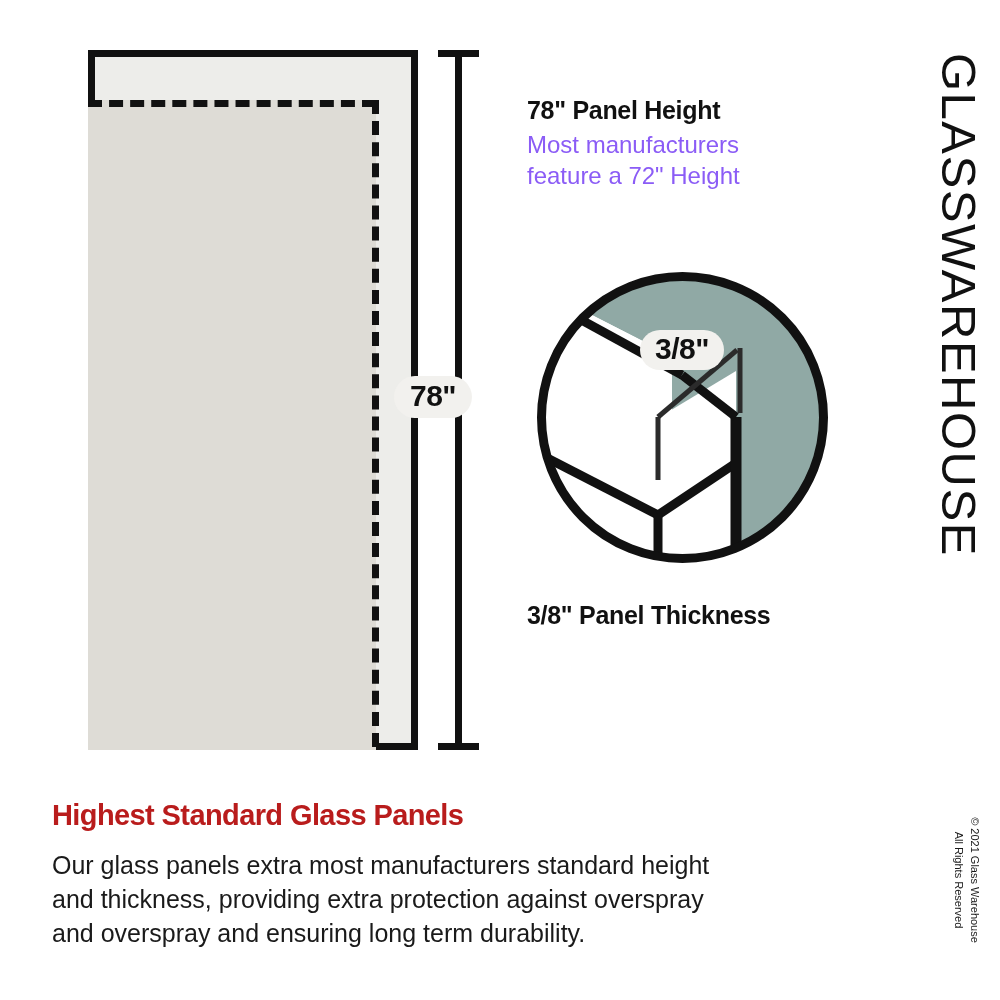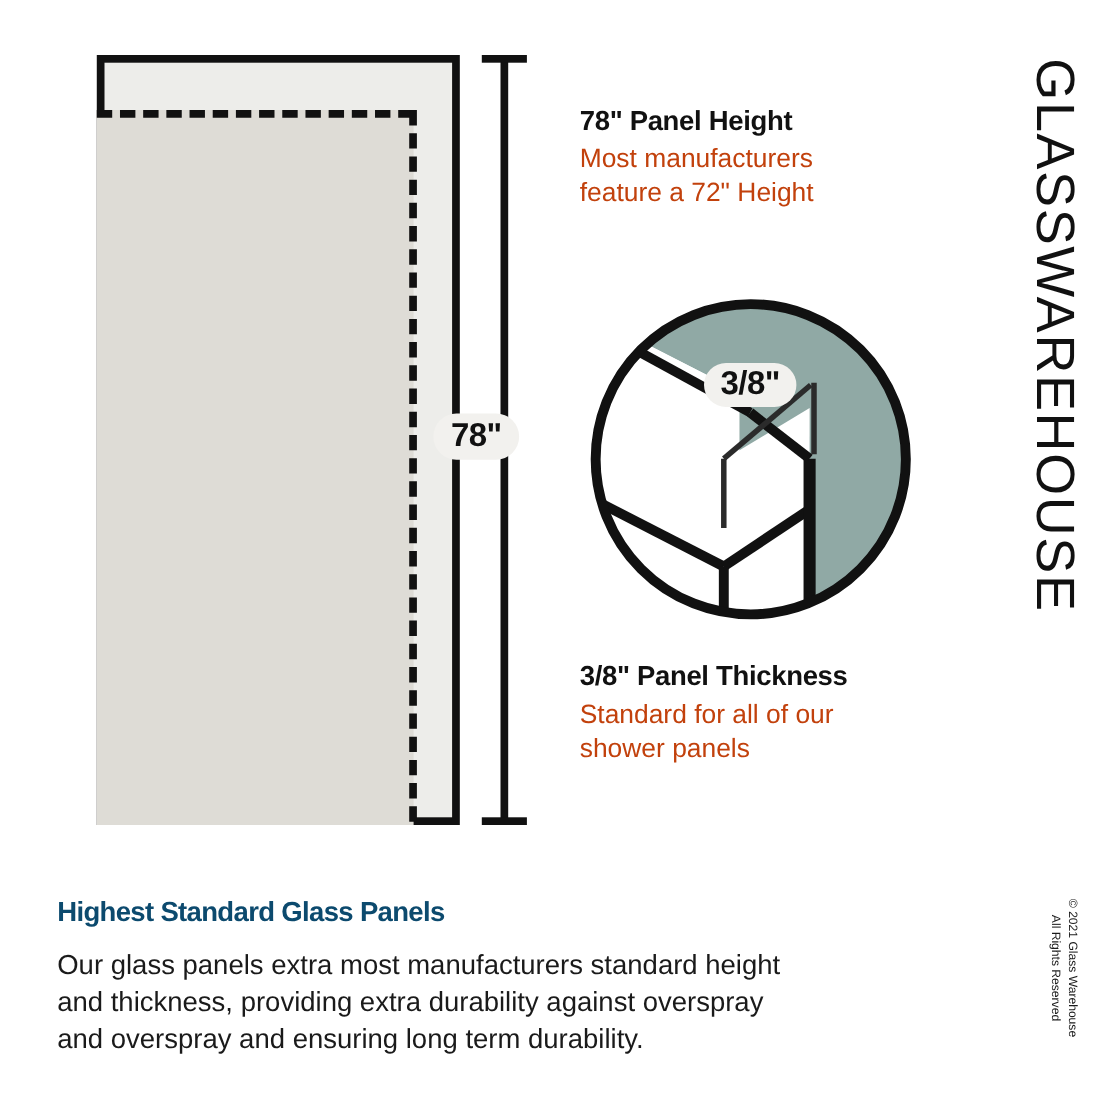--- a/index.html
+++ b/index.html
@@ -111,21 +111,21 @@
     font-size: 25px;
     font-weight: 700;
     letter-spacing: -0.3px;
     color: #111111;
     margin: 0 0 3px 0;
     line-height: 1.18;
   }
   .callout-body {
     font-size: 24px;
     font-weight: 400;
-    color: #c2410c;
+    color: #8b5cf6;
     margin: 0;
     line-height: 1.30;
   }
 
   
   #circle-detail {
     position: absolute;
     left: 530px;
     top: 265px;
     width: 305px;
@@ -148,25 +148,25 @@
   }
 
   
   #bottom-block {
     position: absolute;
     left: 52px;
     top: 800px;
     width: 815px;
   }
   #bottom-heading {
-    font-size: 25px;
+    font-size: 29px;
     font-weight: 700;
     letter-spacing: -0.6px;
-    color: #0c4a6e;
-    margin: 16px 0 16px 0;
+    color: #b91c1c;
+    margin: 0 0 16px 0;
     line-height: 1.1;
   }
   #bottom-paragraph {
     font-size: 25px;
     font-weight: 400;
     color: #1a1a1a;
     margin: 0;
     line-height: 1.36;
   }
 
@@ -285,31 +285,27 @@
       <path d="M 210 83 L 210 148" stroke="#2b2b2b" stroke-width="5" fill="none"></path>
     </g>
 
     <circle cx="152.5" cy="152.5" r="141" fill="none" stroke="#111111" stroke-width="9"></circle>
   </svg>
 </div>
 <div id="thickness-pill">3/8"</div>
 
 <div id="callout-thickness">
   <p class="callout-title">3/8" Panel Thickness</p>
-  <p class="callout-body">
-    <span>Standard for all of our</span><br>
-    <span>shower panels</span>
-  </p>
 </div>
 
 <div id="bottom-block">
   <h1 id="bottom-heading">Highest Standard Glass Panels</h1>
   <p id="bottom-paragraph">
     <span>Our glass panels extra most manufacturers standard height</span><br>
-    <span>and thickness, providing extra durability against overspray</span><br>
+    <span>and thickness, providing extra protection against overspray</span><br>
     <span>and overspray and ensuring long term durability.</span>
   </p>
 </div>
 
 <div id="brand-wordmark">
   <div id="brand-wordmark-text">GLASSWAREHOUSE</div>
 </div>
 
 <div id="copyright-block">
   <div id="copyright-text">

